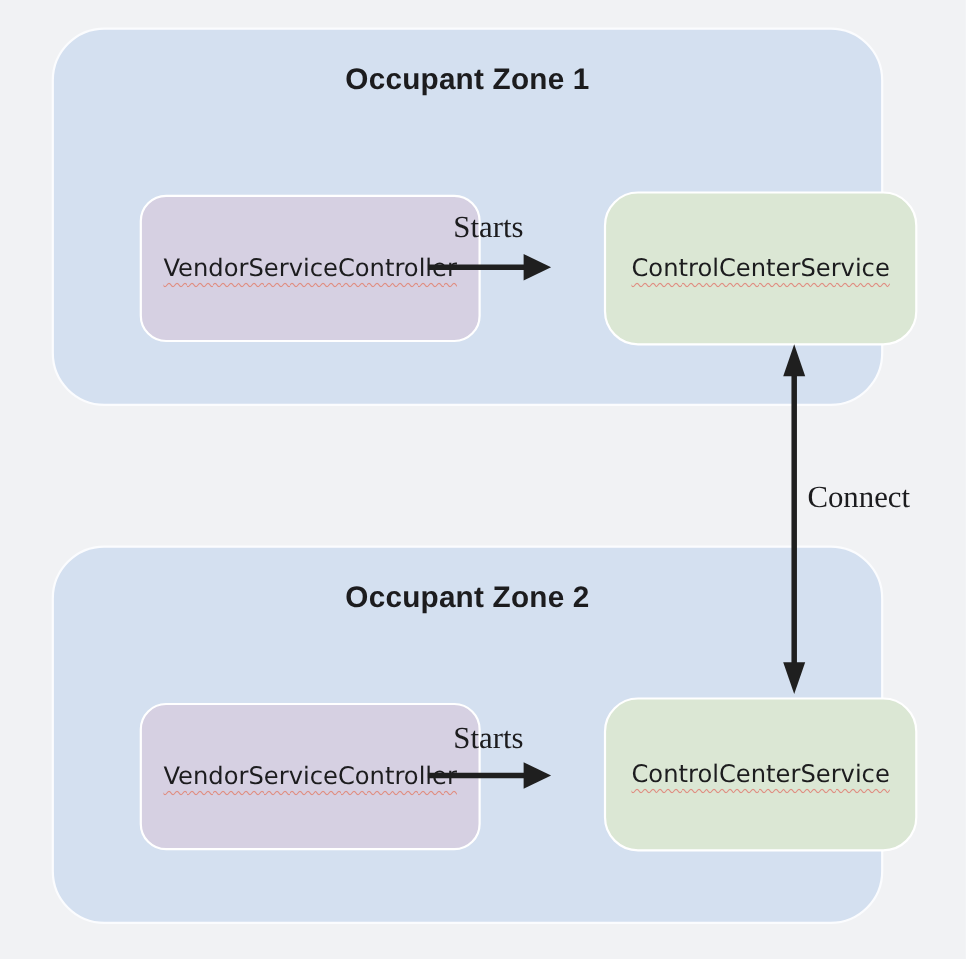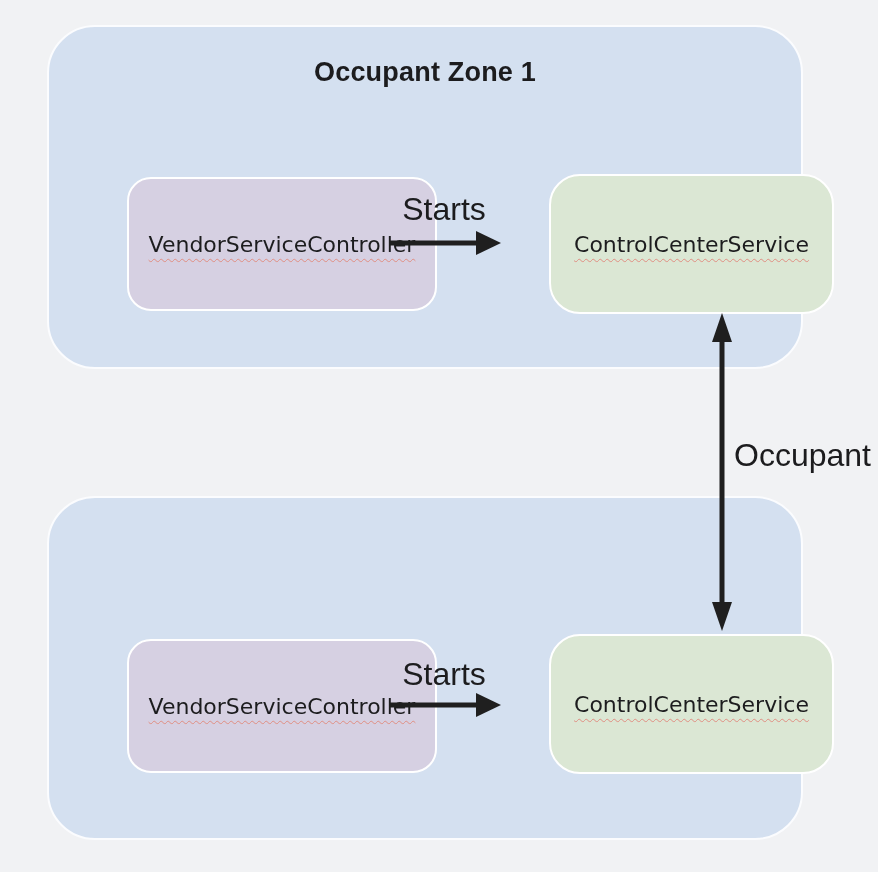--- a/index.html
+++ b/index.html
@@ -72,22 +72,22 @@
     background: var(--service-fill, #dbe7d4);
     border-radius: 31px;
   }
   .zone-1 .node-controller { top: 150px; }   
   .zone-1 .node-service    { top: 147px; }   
   .zone-2 .node-controller { top: 141px; }   
   .zone-2 .node-service    { top: 136px; }   
 
   .edge-label {
     position: absolute;
-    font-family: Liberation Sans, sans-serif;
-    font-size: 32px;
+    font-family: Liberation Serif, serif;
+    font-size: 28px;
     color: var(--text, #1c1c1e);
     white-space: nowrap;
   }
   .starts-label {
     left: 388px;
     width: 112px;
     text-align: center;
   }
   .starts-label.z1 { top: 191px; }
   .starts-label.z2 { top: 656px; }
@@ -110,31 +110,32 @@
     <div class="zone-title">Occupant Zone 1</div>
     <div class="node node-controller">
       <span class="spellcheck">VendorServiceController</span>
     </div>
     <div class="node node-service">
       <span class="spellcheck">ControlCenterService</span>
     </div>
   </div>
 
   <div class="zone zone-2">
+    <div class="zone-title">Occupant Zone 2</div>
     <div class="node node-controller">
       <span class="spellcheck">VendorServiceController</span>
     </div>
     <div class="node node-service">
       <span class="spellcheck">ControlCenterService</span>
     </div>
   </div>
 
   <div class="edge-label starts-label z1">Starts</div>
   <div class="edge-label starts-label z2">Starts</div>
-  <div class="edge-label connect-label">Occupant</div>
+  <div class="edge-label connect-label">Connect</div>
 
   <svg class="arrow-layer" viewBox="0 0 878 872" xmlns="http://www.w3.org/2000/svg">
     <g stroke="#1f1f1f" fill="#1f1f1f">
       <line x1="389" y1="243" x2="478" y2="243" stroke-width="5"></line>
       <polygon points="476,231 501,243 476,255" stroke="none"></polygon>
     </g>
     <g stroke="#1f1f1f" fill="#1f1f1f">
       <line x1="389" y1="705" x2="478" y2="705" stroke-width="5"></line>
       <polygon points="476,693 501,705 476,717" stroke="none"></polygon>
     </g>

